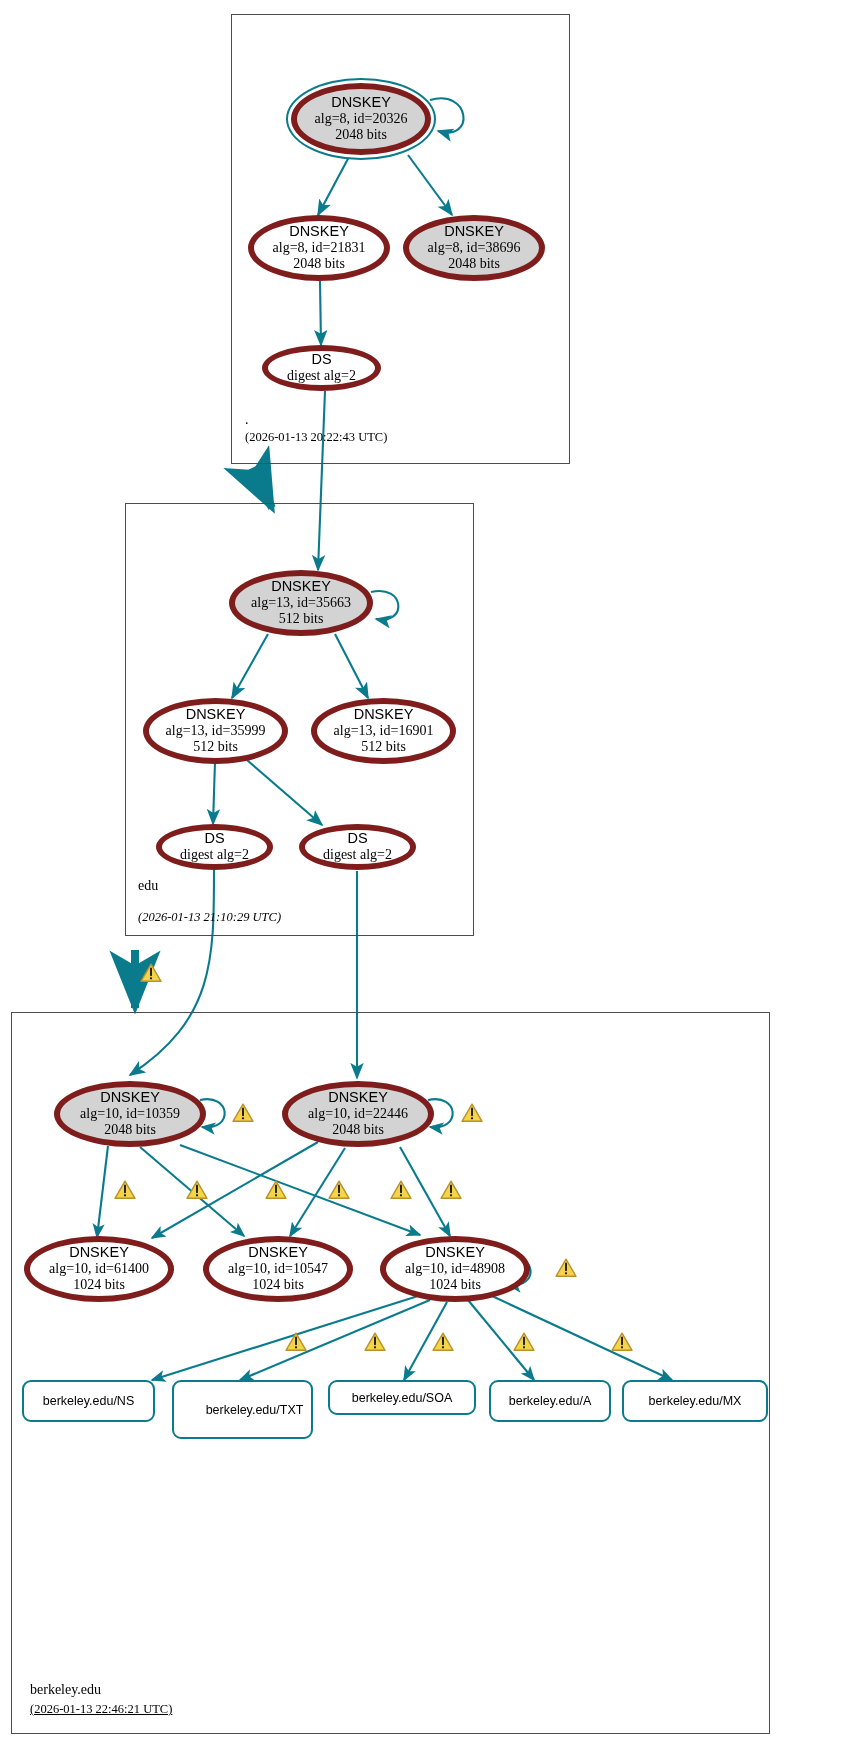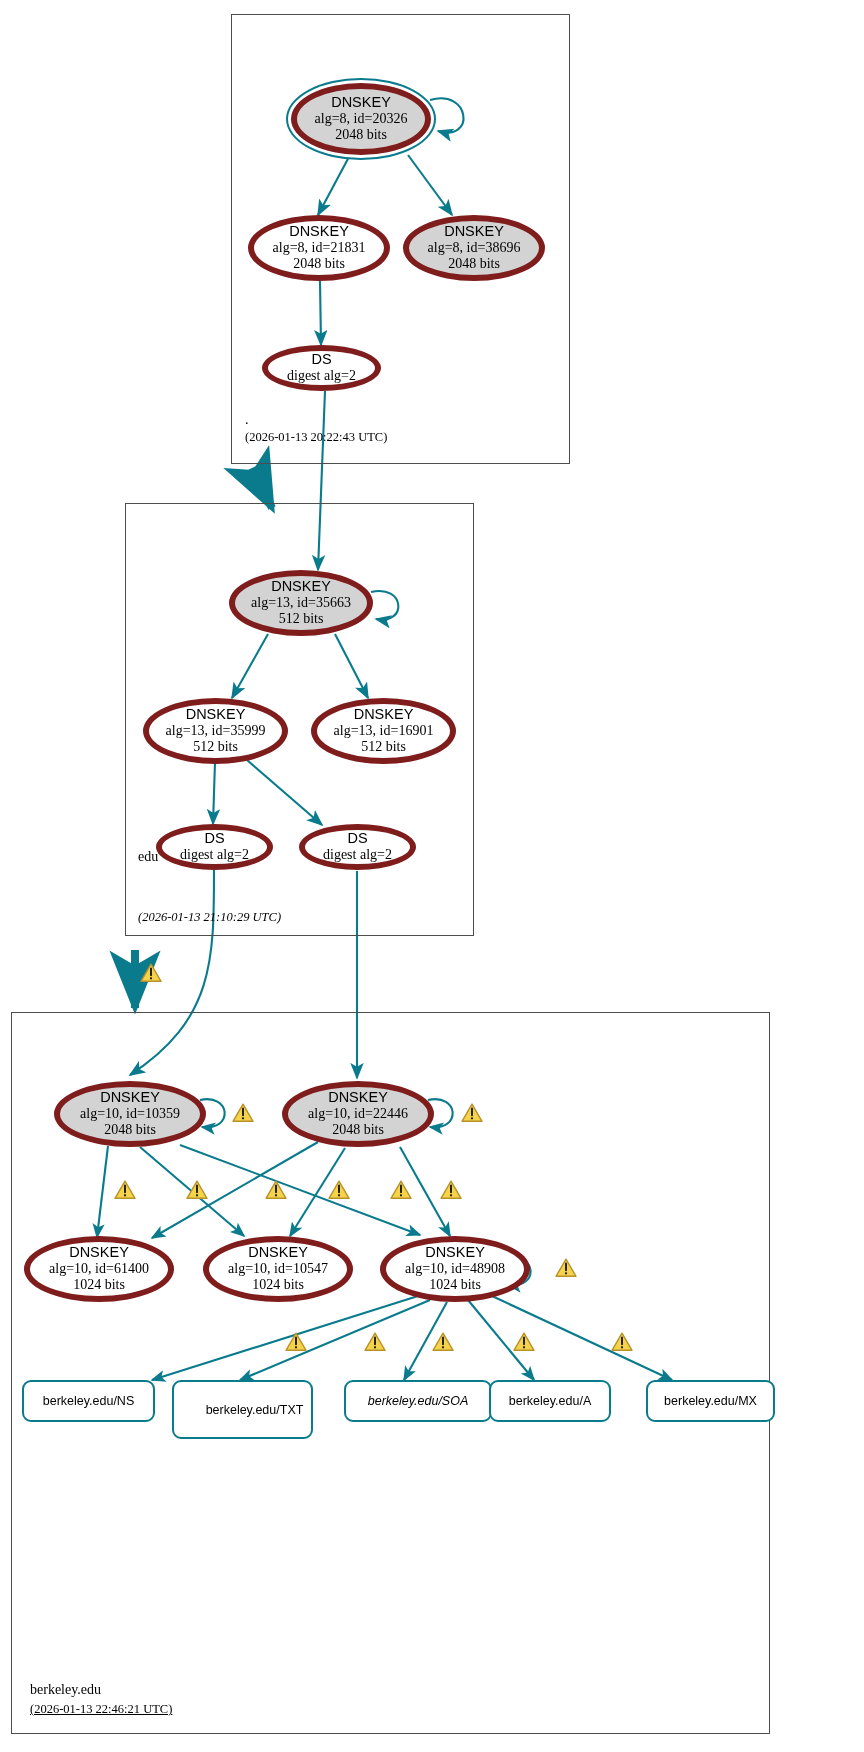--- a/index.html
+++ b/index.html
@@ -93,21 +93,21 @@
       <path d="M468,1300 L534,1380" marker-end="url(#ahb)"></path>
       <path d="M492,1296 L672,1380" marker-end="url(#ahb)"></path>
     </g>
   </svg>
 
   <div class="zonebox" style="left:231px;top:14px;width:337px;height:448px;"></div>
   <div class="zonelabel" style="left:245px;top:412px;">.</div>
   <div class="zonestamp" style="left:245px;top:430px;">(2026-01-13 20:22:43 UTC)</div>
 
   <div class="zonebox" style="left:125px;top:503px;width:347px;height:431px;"></div>
-  <div class="zonelabel" style="left:138px;top:849px;">edu</div>
+  <div class="zonelabel" style="left:138px;top:878px;">edu</div>
   <div class="zonestamp" style="left:138px;top:910px;font-style:italic;">(2026-01-13 21:10:29 UTC)</div>
 
   <div class="zonebox" style="left:11px;top:1012px;width:757px;height:720px;"></div>
   <div class="zonelabel" style="left:30px;top:1682px;">berkeley.edu</div>
   <div class="zonestamp" style="left:30px;top:1702px;text-decoration:underline;">(2026-01-13 22:46:21 UTC)</div>
 
   <div class="node ellipse gray ksk" style="left:291px;top:83px;width:140px;height:72px;">
     <div class="t1">DNSKEY</div>
     <div class="t2">alg=8, id=20326</div>
     <div class="t2">2048 bits</div>
@@ -187,27 +187,27 @@
     <div class="t2">alg=10, id=48908</div>
     <div class="t2">1024 bits</div>
   </div>
 
   <div class="node rrset" style="left:22px;top:1380px;width:133px;height:42px;">
     <div class="rrt">berkeley.edu/NS</div>
   </div>
   <div class="node rrset" style="left:172px;top:1380px;width:141px;height:59px;padding-left:24px;">
     <div class="rrt">berkeley.edu/TXT</div>
   </div>
-  <div class="node rrset" style="left:344px;top:1380px;width:148px;height:42px;font-style:italic;">
+  <div class="node rrset" style="left:328px;top:1380px;width:148px;height:35px;">
     <div class="rrt">berkeley.edu/SOA</div>
   </div>
   <div class="node rrset" style="left:489px;top:1380px;width:122px;height:42px;">
     <div class="rrt">berkeley.edu/A</div>
   </div>
-  <div class="node rrset" style="left:622px;top:1380px;width:129px;height:42px;margin-left:24px;">
+  <div class="node rrset" style="left:622px;top:1380px;width:146px;height:42px;">
     <div class="rrt">berkeley.edu/MX</div>
   </div>
 
   <div class="warn" style="left:140px;top:963px;" title="warning"><svg viewBox="0 0 22 20" width="22" height="20">
         <path d="M11 1.2 L21 18.3 L1 18.3 Z" fill="#f5d34a" stroke="#b8912a" stroke-width="1.4" stroke-linejoin="round"></path>
         <path d="M11 5.4 L11 12.3" stroke="#1a1a1a" stroke-width="1.9" stroke-linecap="round"></path>
         <circle cx="11" cy="15.3" r="1.15" fill="#1a1a1a"></circle>
       </svg></div>
   <div class="warn" style="left:232px;top:1103px;" title="warning"><svg viewBox="0 0 22 20" width="22" height="20">
         <path d="M11 1.2 L21 18.3 L1 18.3 Z" fill="#f5d34a" stroke="#b8912a" stroke-width="1.4" stroke-linejoin="round"></path>

